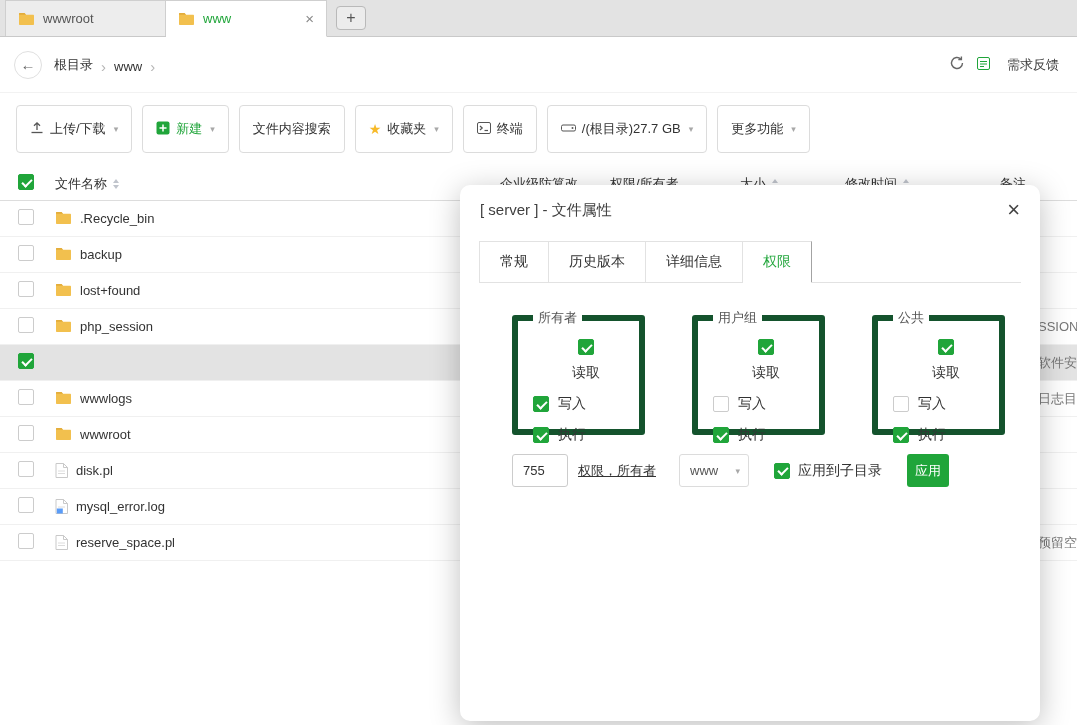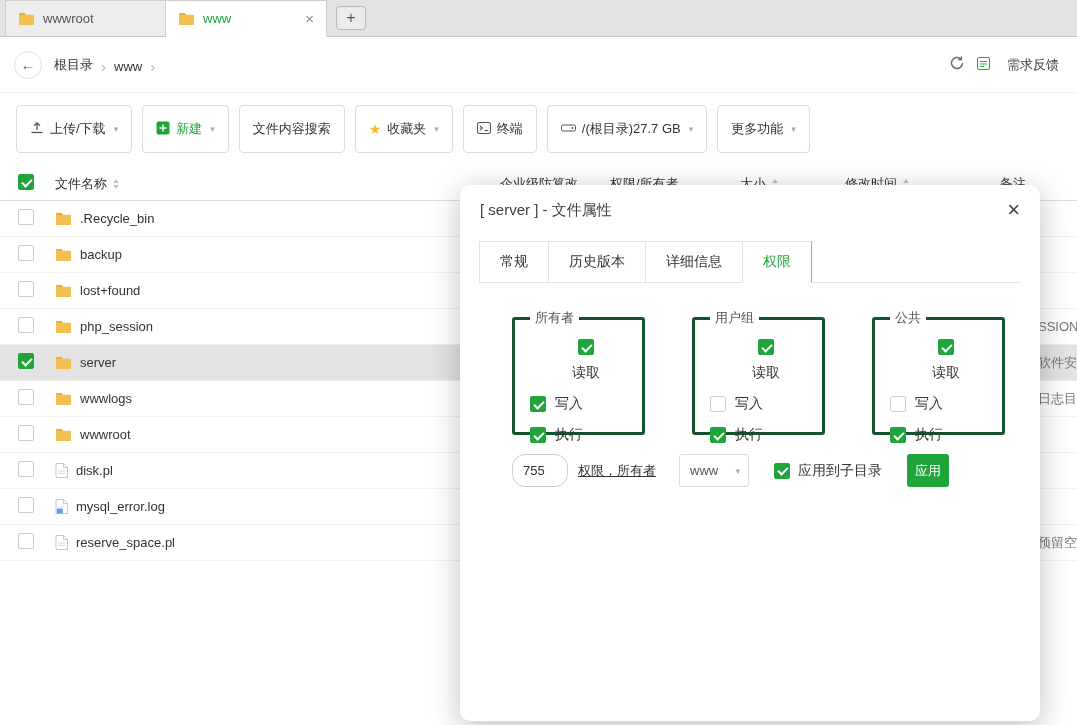--- a/index.html
+++ b/index.html
@@ -33,21 +33,21 @@
   .toolbar { display:flex; align-items:center; gap:10px; padding:12px 16px 14px 16px; }
   .tbtn { height:48px; display:inline-flex; align-items:center; gap:6px; padding:0 13px; border:1px solid #dcdcdc;
           border-radius:4px; background:#fff; font-size:13px; color:#333; cursor:pointer; white-space:nowrap; }
   .tbtn.green { color:#20a53a; }
   .chev { color:#a8a8a8; font-size:9px; margin-left:2px; }
   .star-glyph { color:#f7ba2a; font-size:14px; line-height:1; }
   
   .thead, .row { display:grid; grid-template-columns:40px 460px 110px 130px 105px 140px auto; align-items:center; }
   .thead { height:34px; border-bottom:1px solid #ddd; color:#333; }
   .cb-cell { padding-left:18px; }
-  .name-cell { padding-left:15px; display:flex; align-items:flex-end; gap:8px; }
+  .name-cell { padding-left:15px; display:flex; align-items:flex-start; gap:8px; }
   .hcol { display:flex; align-items:center; gap:3px; }
   .hcol.pad { padding-left:15px; }
   .sort { display:inline-flex; flex-direction:column; gap:2px; margin-left:3px; }
   .sort i { width:0; height:0; border-left:3.5px solid transparent; border-right:3.5px solid transparent; display:block; }
   .sort .up { border-bottom:4px solid #c0c4cc; }
   .sort .down { border-top:4px solid #c0c4cc; }
   .row { height:36px; border-bottom:1px solid #f0f0f0; position:relative; cursor:pointer; }
   .row.selected { background:#e3e3e3; }
   .fname { font-size:13px; color:#333; }
   .note-frag { position:absolute; left:1038px; top:0; line-height:36px; color:#777; font-size:13px; white-space:nowrap; }
@@ -61,26 +61,26 @@
            box-shadow:0 6px 30px rgba(0,0,0,.25); z-index:10; }
   .modal-header { display:flex; align-items:center; justify-content:space-between; padding:14px 20px 0 20px; }
   .modal-title { font-size:15px; color:#404040; }
   .modal-close { font-size:22px; color:#444; line-height:1; cursor:pointer; }
   .mtabs { display:flex; margin:20px 19px 0 19px; border-bottom:1px solid #e2e2e2; }
   .mtab { padding:11px 20px; font-size:14px; color:#333; border:1px solid #e2e2e2; border-right:none; border-bottom:none; cursor:pointer; background:#fff; }
   .mtab:last-of-type { border-right:1px solid #a3a3a3; }
   .mtab.active { color:#20a53a; position:relative; }
   .mtab.active::after { content:''; position:absolute; left:0; right:0; bottom:-1px; height:1px; background:#fff; }
   .groups { display:flex; justify-content:space-between; padding:26px 35px 0 52px; }
-  fieldset.pgroup { width:133px; height:126px; border:3px solid #14532d; border-radius:3px; margin:0; padding:2px 0 8px 15px; }
+  fieldset.pgroup { width:133px; height:126px; border:6px solid #14532d; border-radius:3px; margin:0; padding:2px 0 8px 15px; }
   fieldset.pgroup legend { font-size:13px; color:#555; padding:0 5px; }
   .pitem { display:flex; align-items:center; gap:9px; margin-top:13px; font-size:14px; color:#333; }
   .pitem:first-of-type { margin-top:10px;flex-direction:column; }
   .controls { display:flex; align-items:center; padding:19px 0 0 52px; }
-  .perm-input { width:56px; height:33px; border:1px solid #ccc; border-radius:13px; font-size:13px; color:#333;
+  .perm-input { width:56px; height:33px; border:1px solid #ccc; border-radius:3px; font-size:13px; color:#333;
                 padding:0 10px; font-family:inherit; outline:none; }
   .perm-label { font-size:13px; color:#333; margin:0 12px 0 10px;text-decoration:underline; }
   .owner-select { width:70px; height:33px; border:1px solid #dcdcdc; border-radius:3px; display:flex; align-items:center;
                   justify-content:space-between; padding:0 8px 0 10px; font-size:13px; color:#555; margin-left:11px; cursor:pointer; }
   .apply-sub { display:flex; align-items:center; gap:8px; font-size:14px; color:#333; margin-left:25px; }
   .apply-btn { width:42px; height:33px; margin-left:25px; background:#20a53a; color:#fff; border:none; border-radius:3px;
                font-size:13px; font-family:inherit; cursor:pointer; }
 </style>
 </head>
 <body>
@@ -258,29 +258,20 @@
             <path d="M1 2c0-.6.4-1 1-1h4.5L8 2.8h7c.6 0 1 .4 1 1V12c0 .6-.4 1-1 1H2c-.6 0-1-.4-1-1z" fill="#F2C04E"></path>
             <path d="M1 2c0-.6.4-1 1-1h4.5L8 2.8H1z" fill="#E3AD3B"></path>
           </svg>
         </span>
       <span class="fname">php_session</span>
     </div>
     <span class="note-frag">SSION</span>
   </div>
   <div class="row selected">
     <div class="cb-cell"><span class="cb checked"></span></div>
-    <div class="name-cell">
-      <span class="fico">
-          <svg width="17" height="14" viewBox="0 0 17 14">
-            <path d="M1 2c0-.6.4-1 1-1h4.5L8 2.8h7c.6 0 1 .4 1 1V12c0 .6-.4 1-1 1H2c-.6 0-1-.4-1-1z" fill="#F2C04E"></path>
-            <path d="M1 2c0-.6.4-1 1-1h4.5L8 2.8H1z" fill="#E3AD3B"></path>
-          </svg>
-        </span>
-      <span class="fname">server</span>
-    </div>
     <span class="note-frag">软件安</span>
   </div>
   <div class="row">
     <div class="cb-cell"><span class="cb"></span></div>
     <div class="name-cell">
       <span class="fico">
           <svg width="17" height="14" viewBox="0 0 17 14">
             <path d="M1 2c0-.6.4-1 1-1h4.5L8 2.8h7c.6 0 1 .4 1 1V12c0 .6-.4 1-1 1H2c-.6 0-1-.4-1-1z" fill="#F2C04E"></path>
             <path d="M1 2c0-.6.4-1 1-1h4.5L8 2.8H1z" fill="#E3AD3B"></path>
           </svg>

